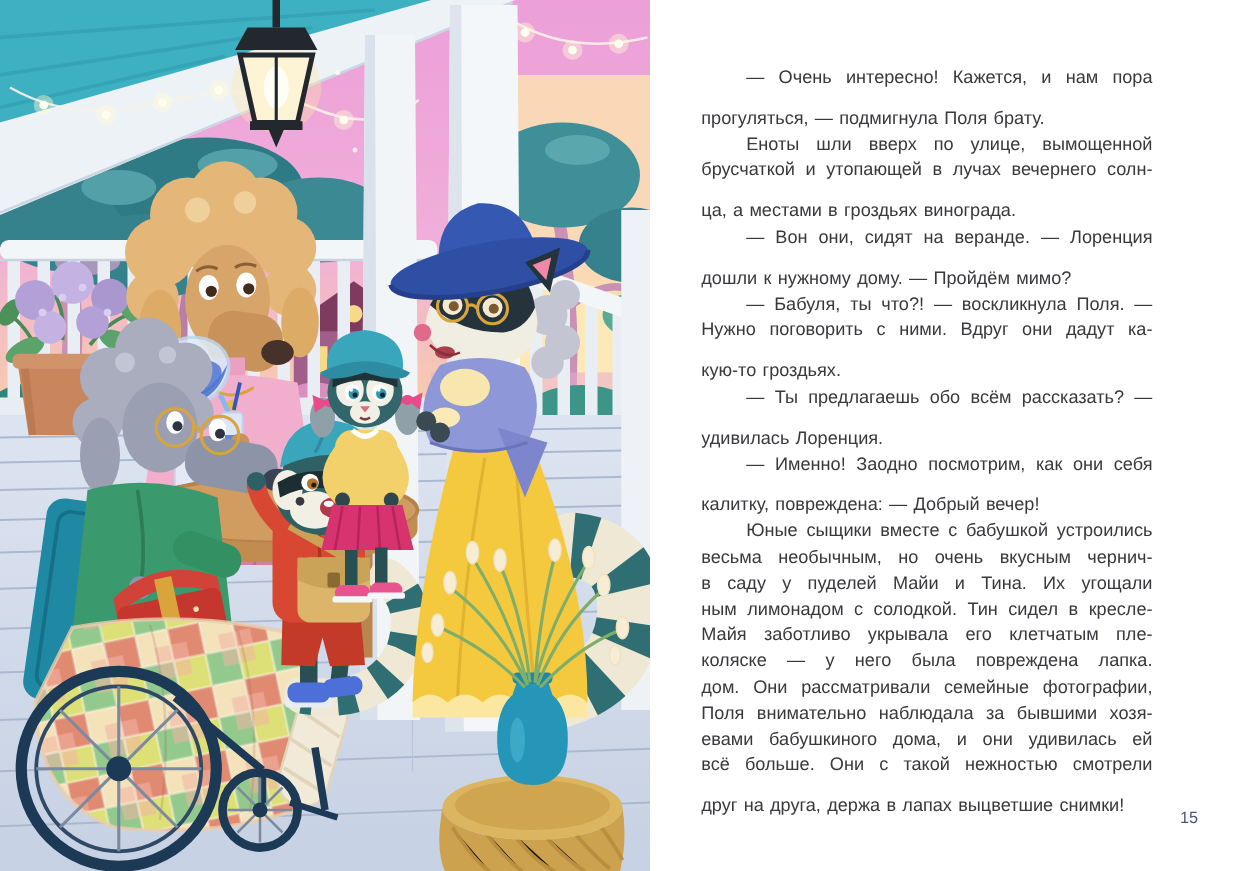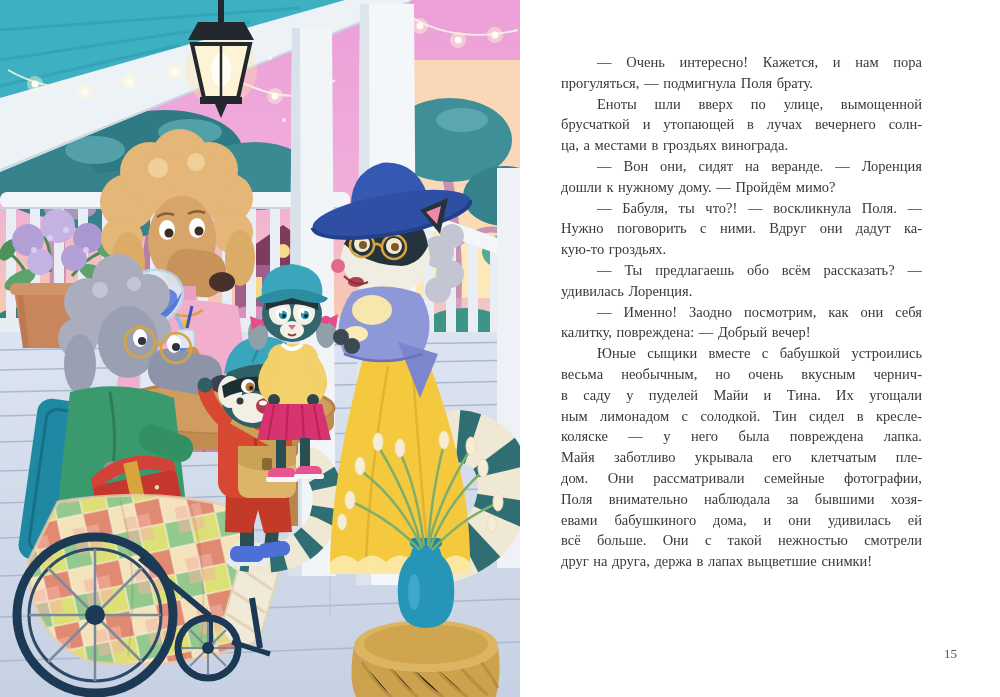--- a/index.html
+++ b/index.html
@@ -1,24 +1,24 @@
 <!DOCTYPE html>
 <html lang="ru"><head>
 <meta charset="utf-8">
 <style>
   html,body{margin:0;padding:0;background:#ffffff;}
   .page{position:relative;width:1000px;height:697px;background:#ffffff;overflow:hidden;
-        font-family:Liberation Serif, serif;}
+        font-family:Liberation Sans, sans-serif;}
   .illustration{position:absolute;left:0;top:0;width:520px;height:697px;}
   .story{position:absolute;left:561px;top:52px;width:361px;color:#38383d;
          font-size:14.5px;line-height:20.8px;}
   .story .line{text-align:justify;text-align-last:justify;height:20.8px;overflow:hidden;
                word-spacing:1px;}
   .story .line.first{text-indent:36px;}
-  .story .line.para-end{text-align-last:left;}
+  .story .line.para-end{text-align-last:left;margin-top:12px;}
   .page-number{position:absolute;left:944px;top:646px;width:30px;
                font-size:13px;color:#49587d;}
 </style>
 </head>
 <body>
 
 <div class="page">
 
   <div class="illustration">
   <svg width="520" height="697" viewBox="0 0 520 697" xmlns="http://www.w3.org/2000/svg">
@@ -560,22 +560,22 @@
       <div class="line">Нужно поговорить с ними. Вдруг они дадут ка-</div>
       <div class="line para-end">кую-то гроздьях.</div>
       <div class="line first">— Ты предлагаешь обо всём рассказать? —</div>
       <div class="line para-end">удивилась Лоренция.</div>
       <div class="line first">— Именно! Заодно посмотрим, как они себя</div>
       <div class="line para-end">калитку, повреждена: — Добрый вечер!</div>
       <div class="line first">Юные сыщики вместе с бабушкой устроились</div>
       <div class="line">весьма необычным, но очень вкусным чернич-</div>
       <div class="line">в саду у пуделей Майи и Тина. Их угощали</div>
       <div class="line">ным лимонадом с солодкой. Тин сидел в кресле-</div>
+      <div class="line">Майя заботливо укрывала его клетчатым пле-</div>
       <div class="line">коляске — у него была повреждена лапка.</div>
-      <div class="line">Майя заботливо укрывала его клетчатым пле-</div>
       <div class="line">дом. Они рассматривали семейные фотографии,</div>
       <div class="line">Поля внимательно наблюдала за бывшими хозя-</div>
       <div class="line">евами бабушкиного дома, и они удивилась ей</div>
       <div class="line">всё больше. Они с такой нежностью смотрели</div>
       <div class="line para-end">друг на друга, держа в лапах выцветшие снимки!</div>
     </div>
 
   <div class="page-number">15</div>
 
 </div>

